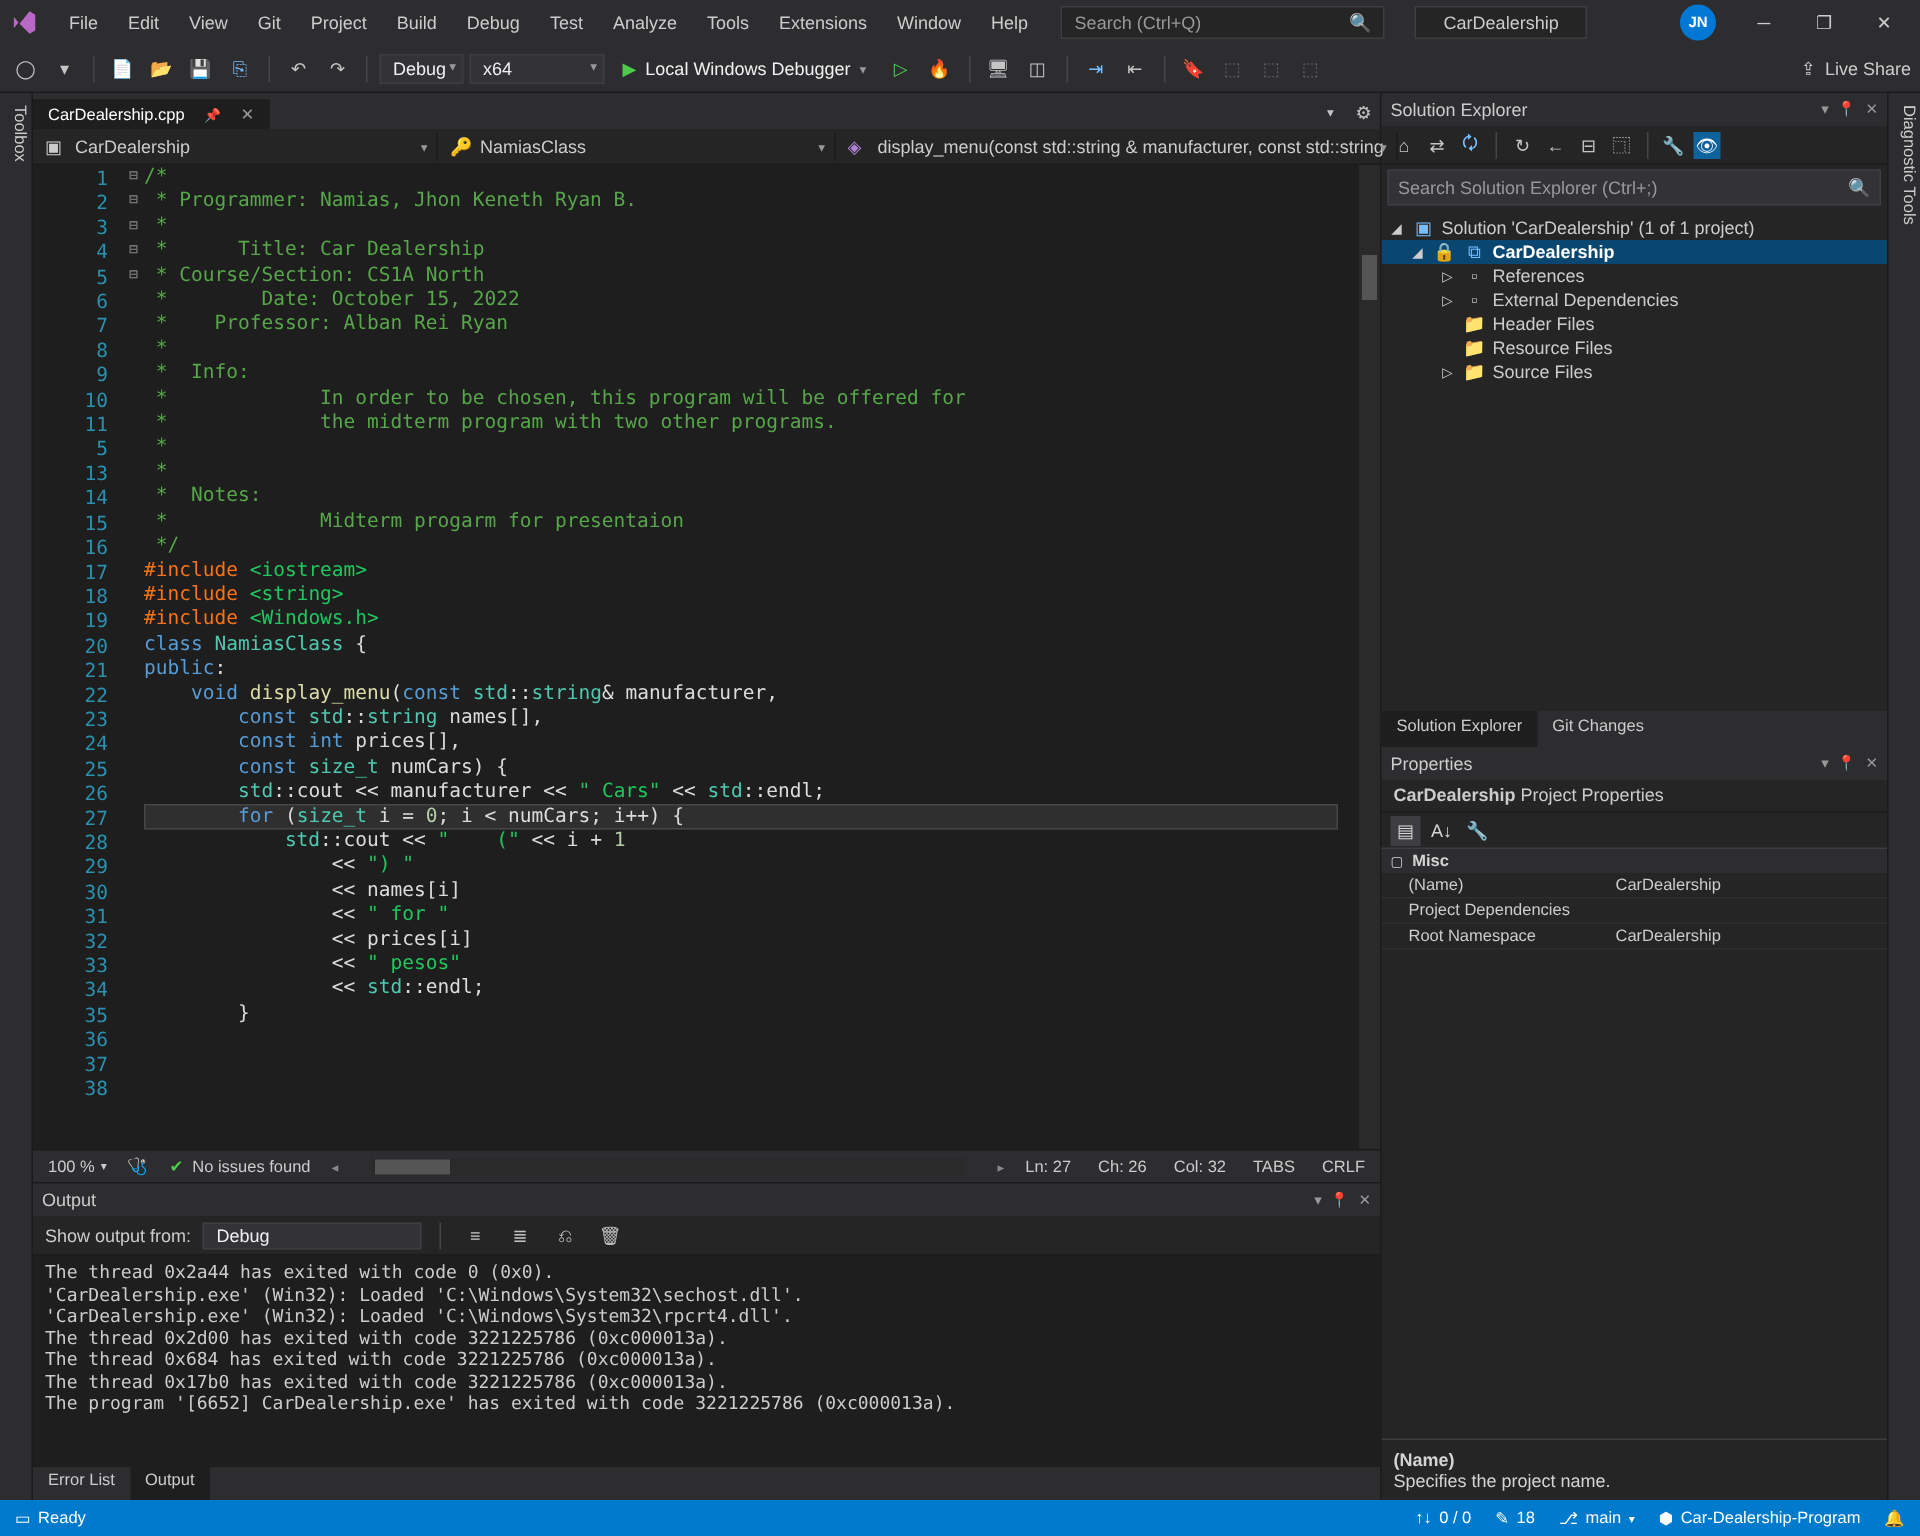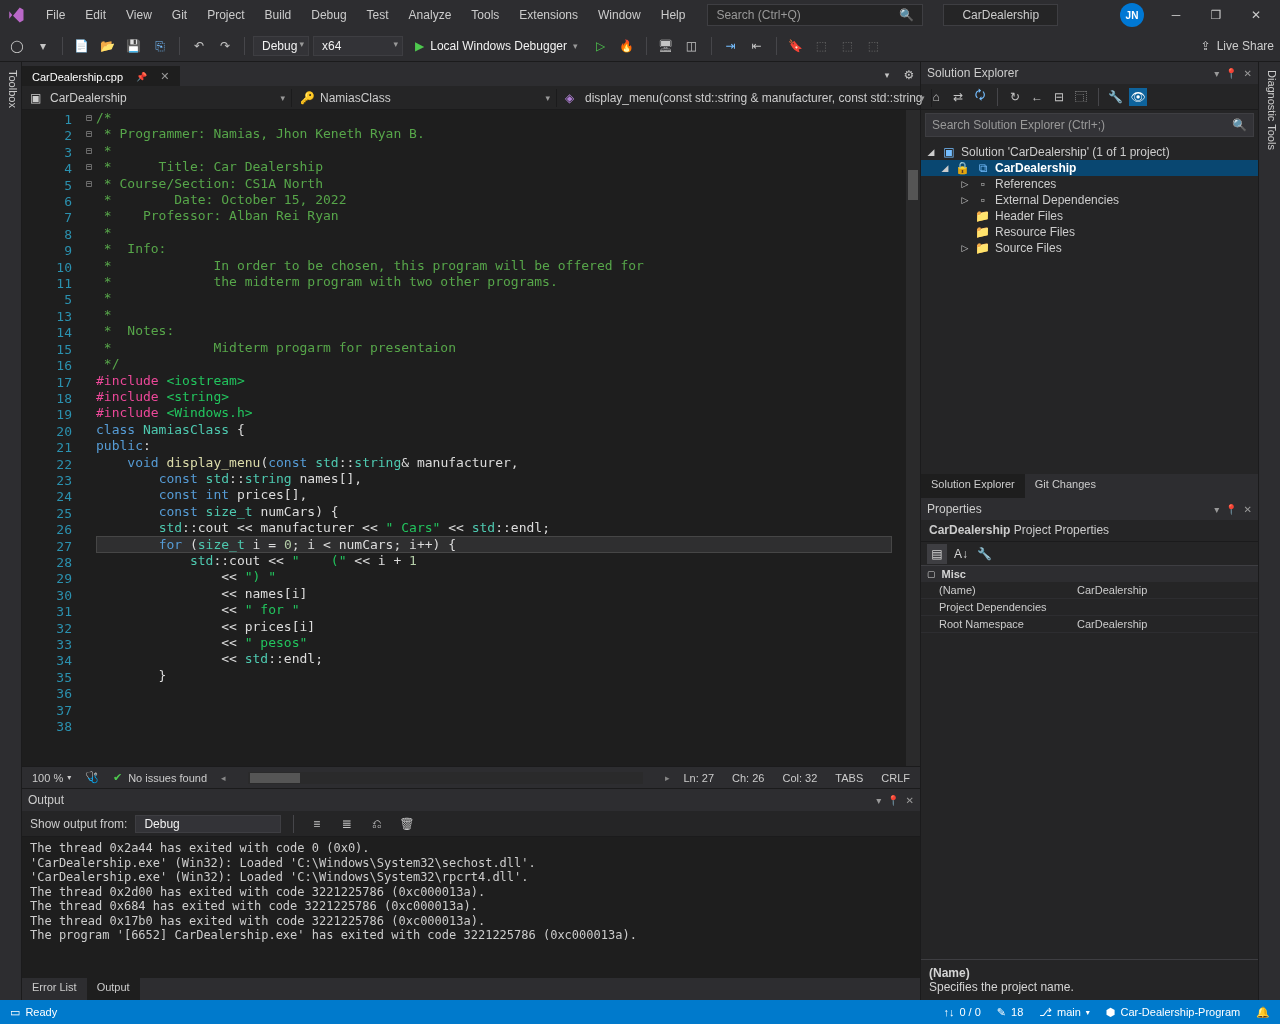--- a/index.html
+++ b/index.html
@@ -192,21 +192,21 @@
   color: #dcdcdc;
   overflow: hidden;
   position: relative;
 }
 .code .c-comment { color: #57a64a; }
 .code .c-keyword { color: #569cd6; }
 .code .c-type { color: #4ec9b0; }
 .code .c-string { color: #22c55e; }
 .code .c-func { color: #dcdcaa; }
 .code .c-num { color: #b5cea8; }
-.code .c-pre { color: #ec4899; }
+.code .c-pre { color: #f97316; }
 .highlight-line {
   position: absolute;
   left: 0; right: 14px;
   height: 16.4px;
   background: rgba(58,58,60,0.6);
   border: 1px solid #464646;
 }
 .vscroll {
   width: 14px; background: #2a2a2b;
   position: relative;

